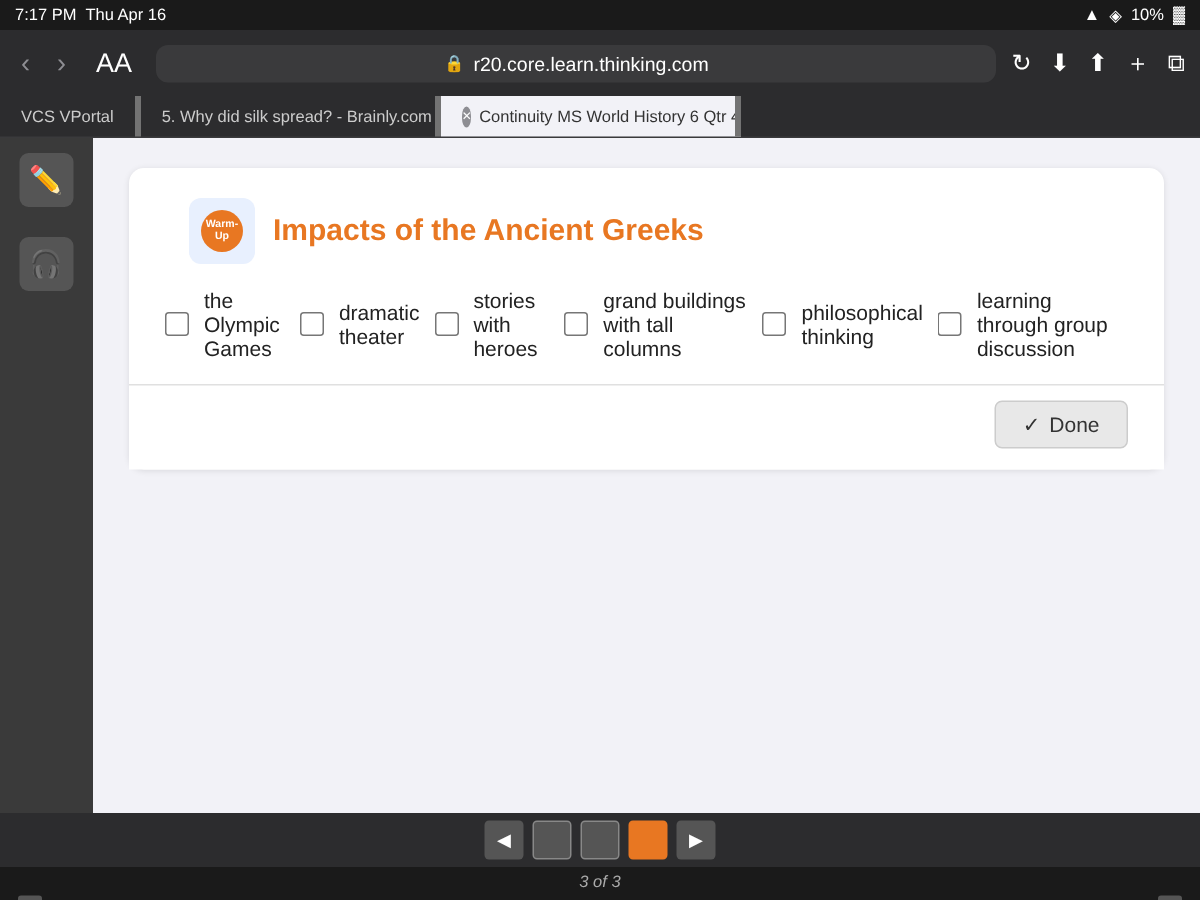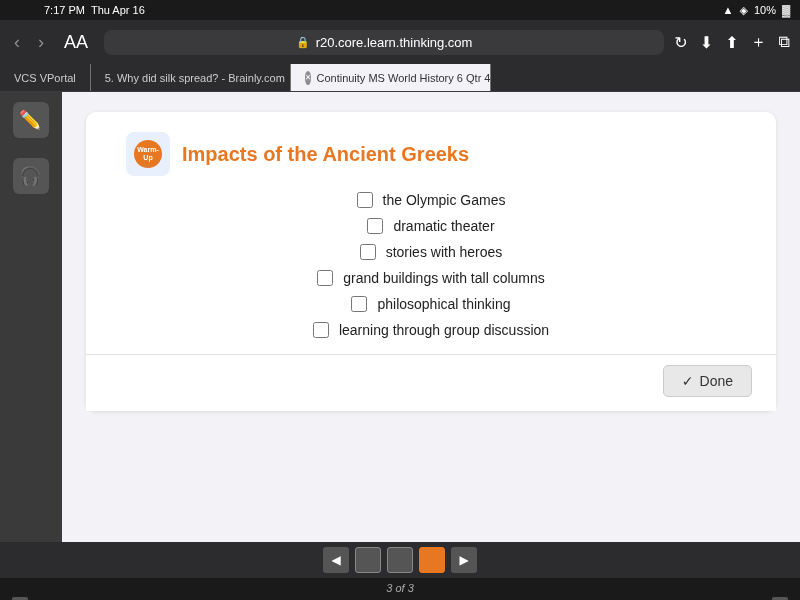--- a/index.html
+++ b/index.html
@@ -16,21 +16,20 @@
     
     .status-bar {
       background: #1a1a1a;
       color: white;
       font-size: 11px;
       padding: 3px 10px;
       display: flex;
       justify-content: space-between;
       align-items: center;
       height: 20px;
-      margin-left: 34px;
     }
     .status-left { display: flex; gap: 6px; align-items: center; }
     .status-right { display: flex; gap: 6px; align-items: center; }
 
     
     .browser-chrome {
       background: #2c2c2e;
       padding: 6px 10px;
       display: flex;
       align-items: center;
@@ -83,21 +82,21 @@
     .tabs-bar {
       background: #2c2c2e;
       display: flex;
       border-bottom: 1px solid #3a3a3c;
       height: 28px;
     }
     .tab {
       padding: 4px 14px;
       font-size: 11px;
       color: #ccc;
-      border-right: 1px solid #737373;
+      border-right: 4px solid #737373;
       display: flex;
       align-items: center;
       cursor: pointer;
       white-space: nowrap;
       overflow: hidden;
       text-overflow: ellipsis;
       max-width: 200px;
     }
     .tab.active-tab {
       background: #f2f2f7;
@@ -204,21 +203,20 @@
     .question-text {
       font-size: 14px;
       color: #333;
       margin-bottom: 18px;
       line-height: 1.5;
     }
 
     .checkbox-list {
       list-style: none;
       display: flex;
-      flex-direction: column;
       gap: 10px;
       align-items: center;
     }
 
     .checkbox-item {
       display: flex;
       align-items: center;
       gap: 10px;
       font-size: 14px;
       color: #222;

